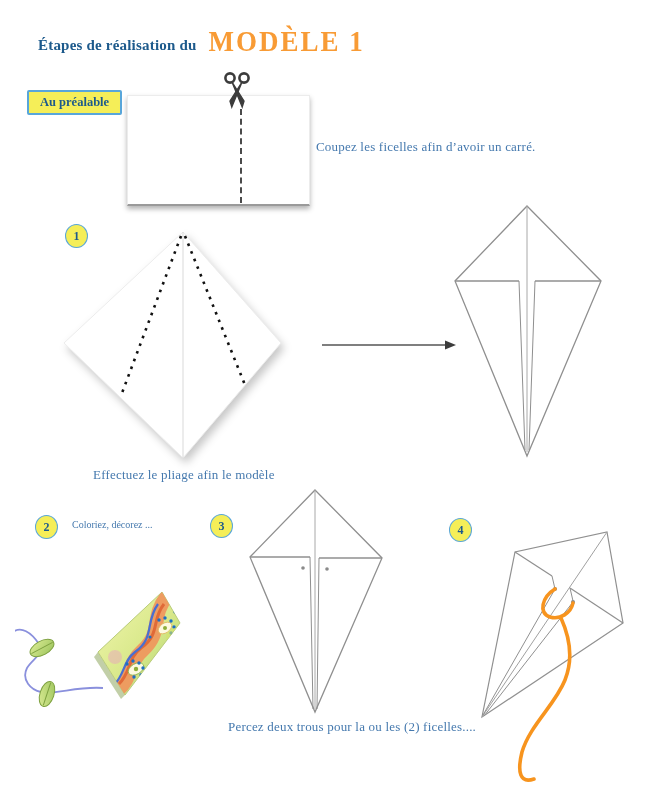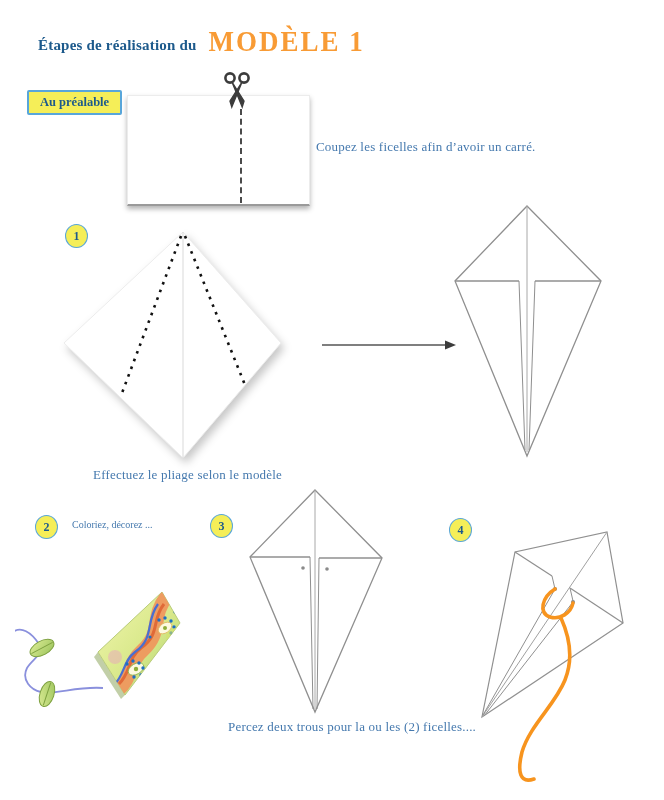--- a/index.html
+++ b/index.html
@@ -81,21 +81,21 @@
 
   <svg class="abs" style="left:445px;top:200px;" width="170" height="262" viewBox="0 0 170 262">
     <polygon points="82,6 156,81 82,256 10,81" fill="#ffffff" stroke="#8f8f8f" stroke-width="1.3"></polygon>
     <line x1="82" y1="6" x2="82" y2="252" stroke="#a8a8a8" stroke-width="1"></line>
     <line x1="10" y1="81" x2="74" y2="81" stroke="#8f8f8f" stroke-width="1.3"></line>
     <line x1="90" y1="81" x2="156" y2="81" stroke="#8f8f8f" stroke-width="1.3"></line>
     <line x1="74" y1="81" x2="80" y2="250" stroke="#8f8f8f" stroke-width="1"></line>
     <line x1="90" y1="81" x2="84" y2="250" stroke="#8f8f8f" stroke-width="1"></line>
   </svg>
 
-  <div class="caption" style="left:93px;top:467px;">Effectuez le pliage selon le modèle</div>
+  <div class="caption" style="left:93px;top:467px;">Effectuez le pliage afin le modèle</div>
 
   <div class="step-circle" style="left:35px;top:515px;">
     <span>2</span>
   </div>
   <div class="step2-label">Coloriez, décorez ...</div>
 
   <svg class="abs" style="left:15px;top:582px;" width="182" height="138" viewBox="0 0 182 138">
     <defs>
       <linearGradient id="kiteGrad" x1="0" y1="0" x2="1" y2="1">
         <stop offset="0" stop-color="#f2f6ae"></stop>

